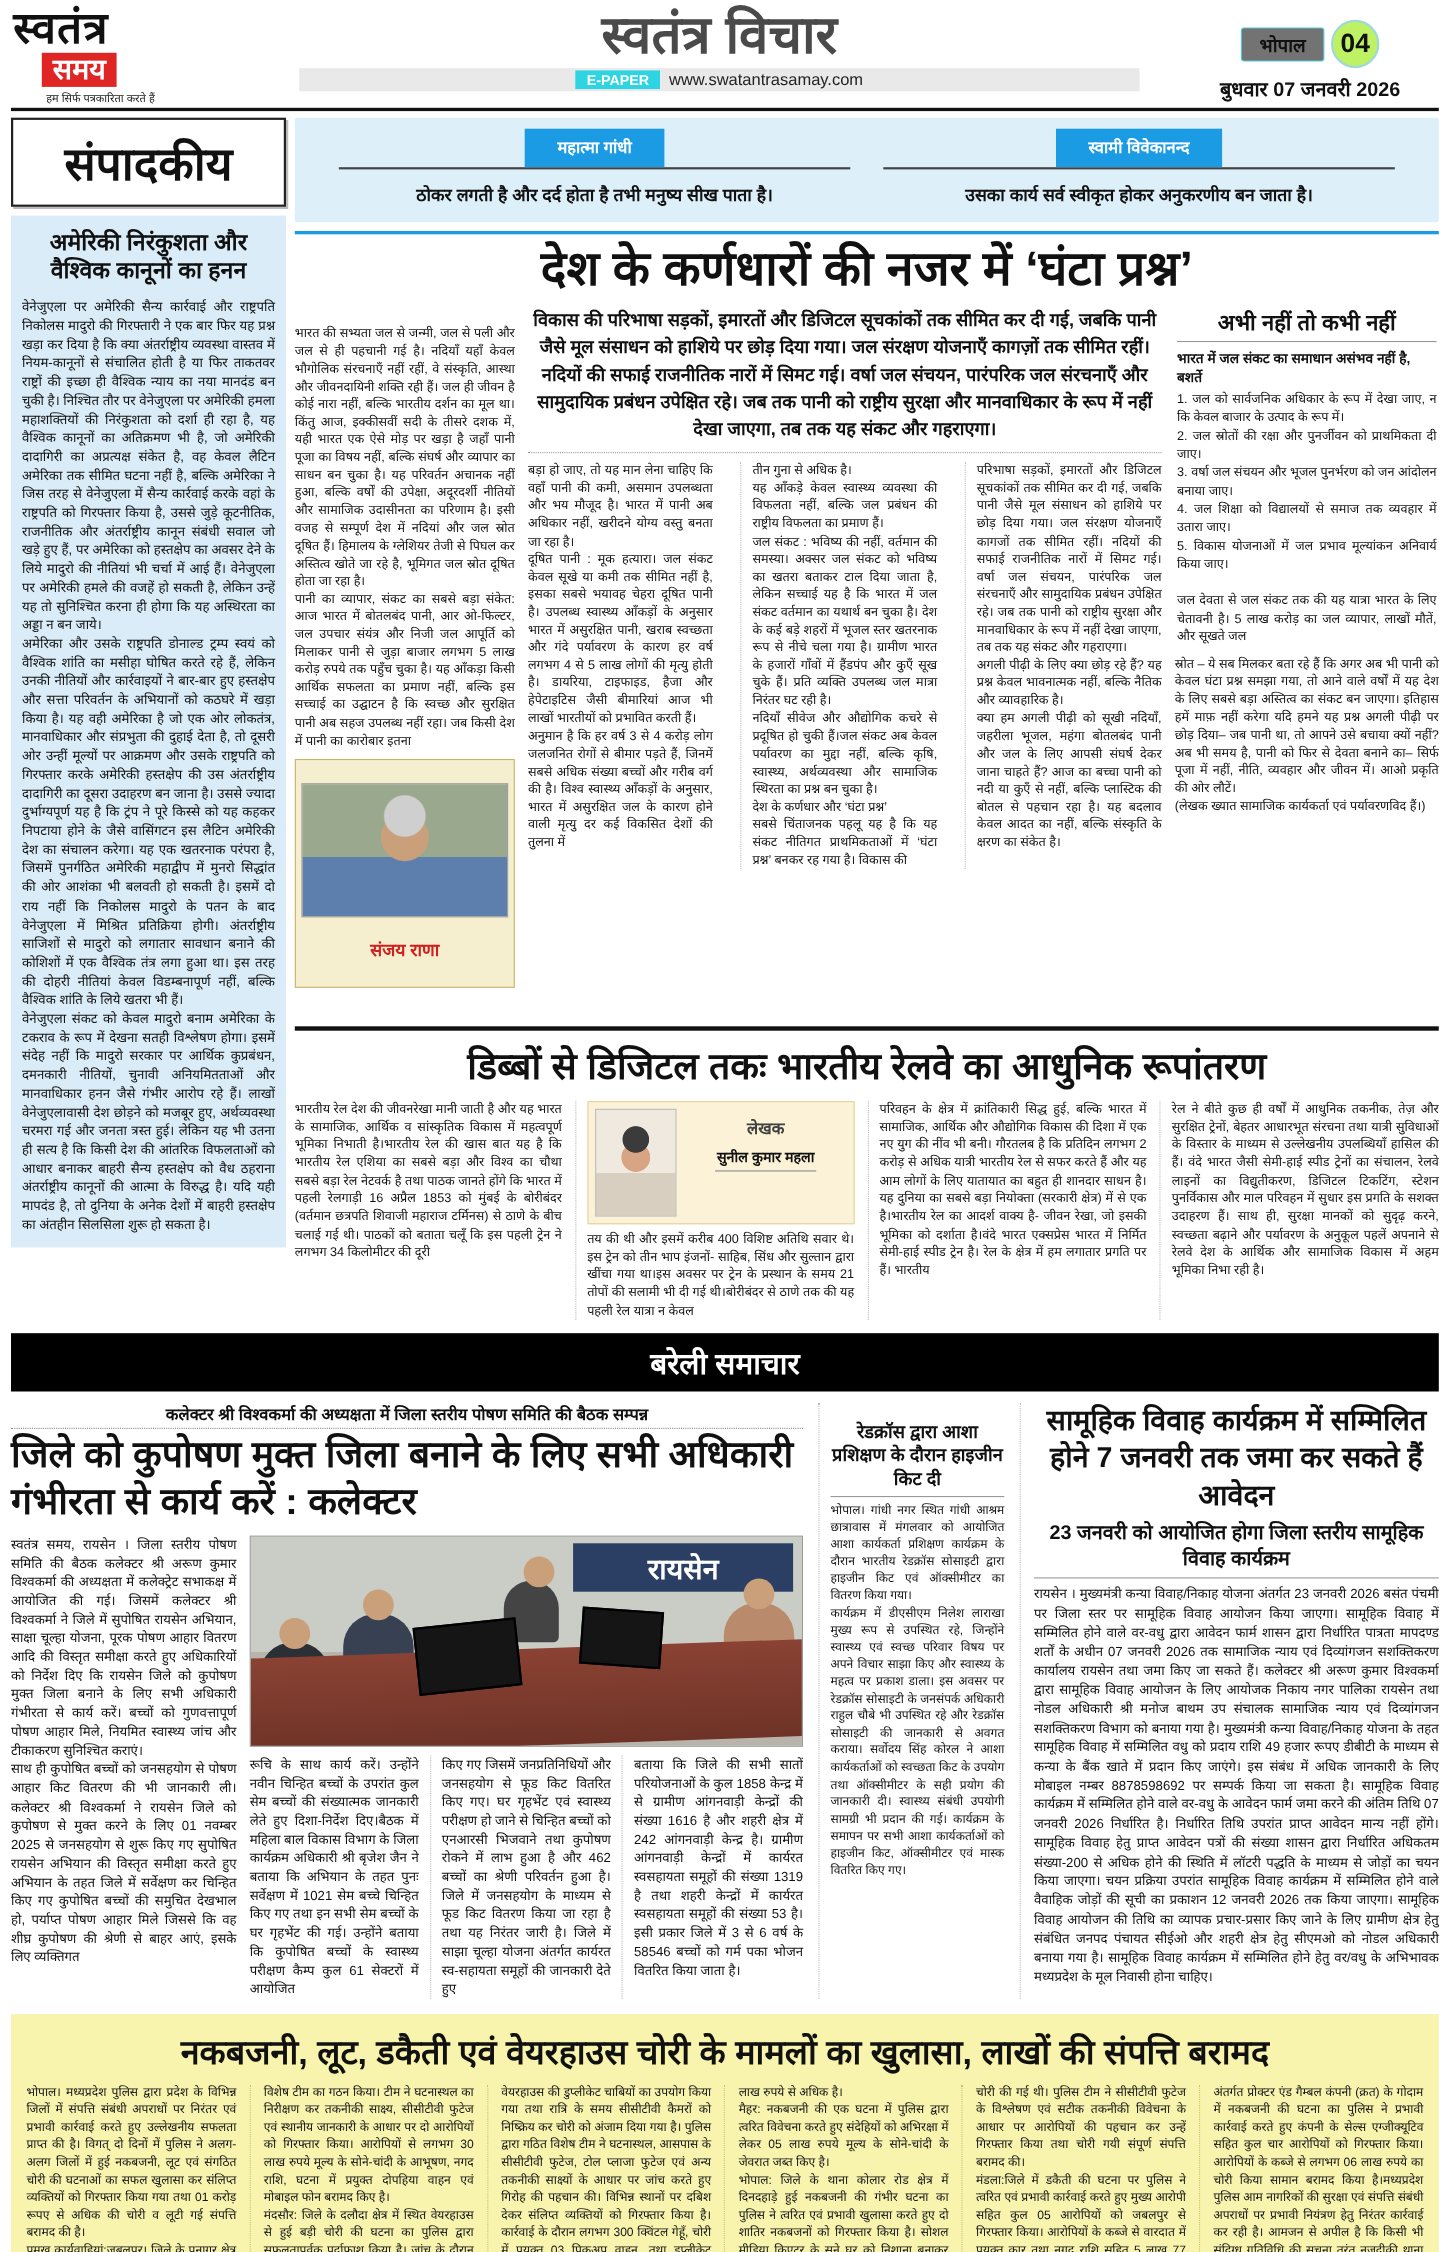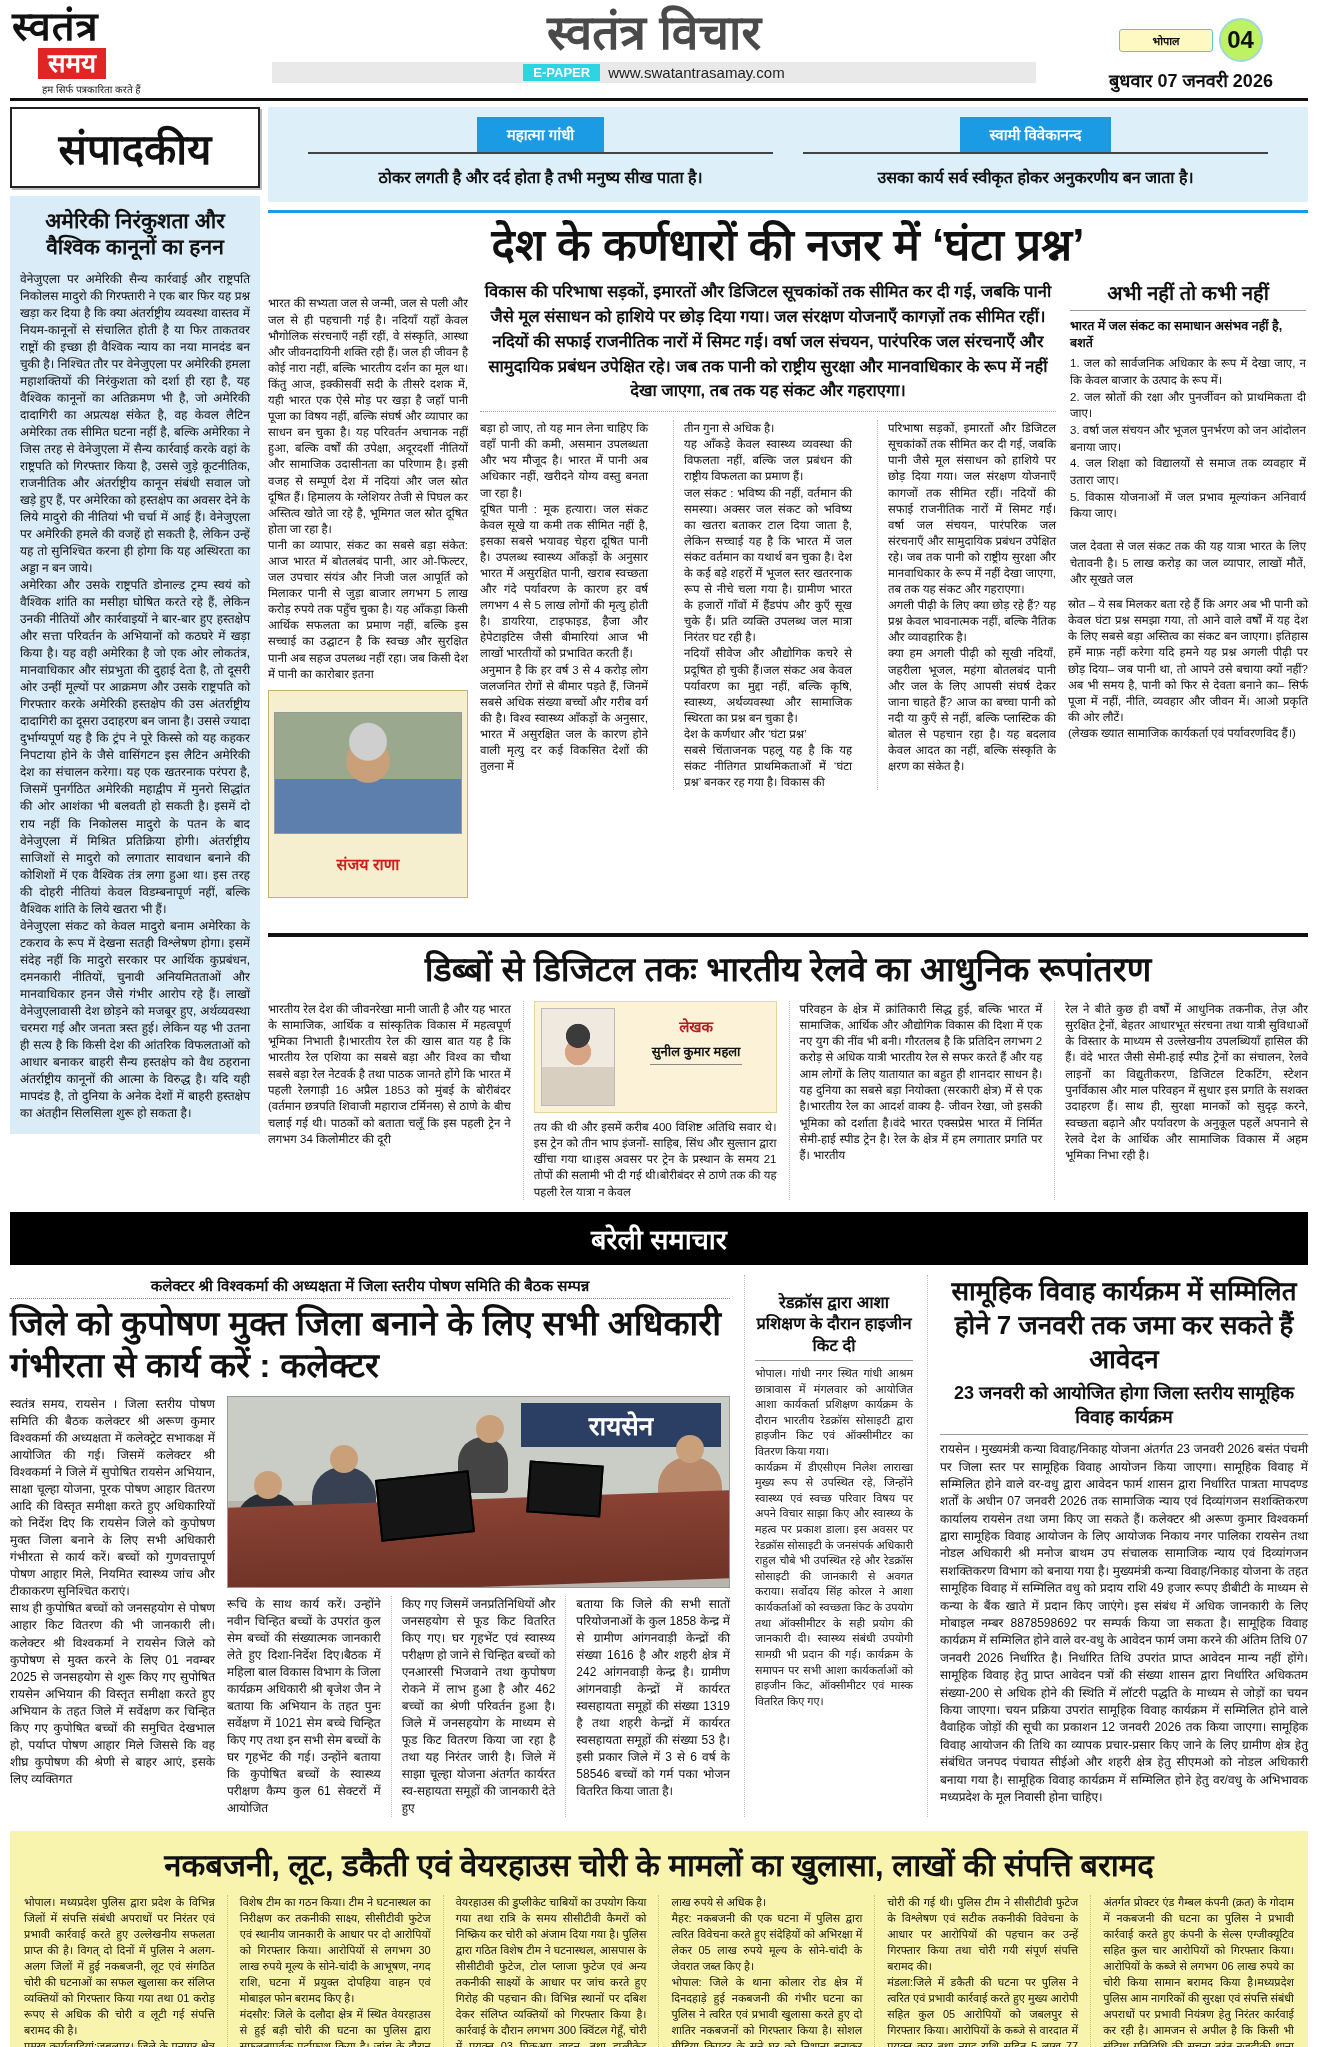--- a/index.html
+++ b/index.html
@@ -14,21 +14,21 @@
   .logo-top{font-size:40px;font-weight:800;letter-spacing:1px;line-height:1;}
   .logo-bottom{display:inline-block;background:#e02525;color:#fff;font-weight:800;font-size:26px;padding:0 10px;margin:2px 0 0 26px;line-height:1.2;}
   .logo-tag{font-size:10px;margin:3px 0 0 30px;color:#222;}
   .mast-center{flex:1;text-align:center;}
   .mast-title{font-size:48px;font-weight:800;color:#4a4a4a;line-height:1.05;margin-top:2px;}
   .mast-strip{background:#e9e9e9;margin:4px 40px 0 40px;padding:2px 6px;display:flex;align-items:center;justify-content:center;gap:8px;}
   .epaper{background:#2fd4e3;color:#fff;font-weight:800;font-size:13px;padding:1px 10px;}
   .website{font-weight:400;font-size:15px;color:#222;}
   .date-block{width:230px;text-align:center;}
   .city-row{display:flex;align-items:center;justify-content:center;gap:6px;margin-top:12px;}
-  .city-badge{background:#fef9c3;border:1px solid #55c9d6;color:#111;font-weight:800;font-size:11px;padding:3px 32px;border-radius:3px;}
+  .city-badge{background:#737373;border:1px solid #55c9d6;color:#111;font-weight:800;font-size:17px;padding:3px 16px;border-radius:3px;}
   .page-circle{width:40px;height:40px;border-radius:50%;background:#bef264;border:2px solid #9fd8d8;display:flex;align-items:center;justify-content:center;font-weight:800;font-size:24px;}
   .date-text{font-weight:800;font-size:18px;margin-top:6px;}
   .hdr-rule{border-top:3px solid #111;margin:2px 10px 0 10px;}
 
   
   .top-zone{display:flex;gap:8px;padding:6px 10px 0 10px;}
   .ed-col{width:250px;flex:0 0 250px;}
   .ed-box{border:2px solid #222;box-shadow:2px 2px 0 #bbb;text-align:center;font-size:42px;font-weight:800;padding:10px 4px;background:#fff;}
   .ed-body{background:#d9ecf8;margin-top:8px;padding:12px 10px;min-height:880px;box-sizing:border-box;}
   .ed-title{font-size:21px;font-weight:700;text-align:center;line-height:1.25;margin-bottom:10px;}
@@ -74,21 +74,21 @@
   .rail-row{display:flex;gap:12px;}
   .rail-col{flex:1;font-size:11.5px;line-height:1.42;}
   .rail-row > .rail-col + .rail-col{border-left:1px dotted #bbb;padding-left:10px;}
   .author-box{background:#fbf2d7;border:1px solid #e2d49e;display:flex;gap:8px;padding:6px;margin-bottom:6px;}
   .author-photo{width:72px;height:96px;background:
       radial-gradient(circle at 50% 28%, #3b3b3b 0 15%, transparent 16%),
       radial-gradient(circle at 50% 45%, #d7a583 0 20%, transparent 21%),
       linear-gradient(#efe9df 0 60%, #d8cfc0 60% 100%);
       border:1px solid #bbb;flex:0 0 72px;}
   .author-meta{flex:1;text-align:center;}
-  .author-label{color:#b91c1c;font-weight:800;font-size:15px;margin-top:8px;}
+  .author-label{color:#404040;font-weight:800;font-size:15px;margin-top:8px;}
   .author-name{font-size:13px;font-weight:700;border-bottom:1px solid #888;display:inline-block;padding:6px 2px 3px 2px;}
 
   
   .bareli-bar{background:#000;color:#fff;text-align:center;font-size:27px;font-weight:800;padding:8px 0;margin:12px 10px 0 10px;}
 
   
   .bareli{display:flex;gap:14px;padding:10px 10px 0 10px;}
   .nut{flex:0 0 720px;}
   .kicker{font-weight:800;font-size:15px;text-align:center;border-bottom:1px dotted #888;padding-bottom:3px;margin-bottom:4px;}
   .nut-h1{font-size:34px;font-weight:700;line-height:1.22;margin:2px 0 10px 0;}

